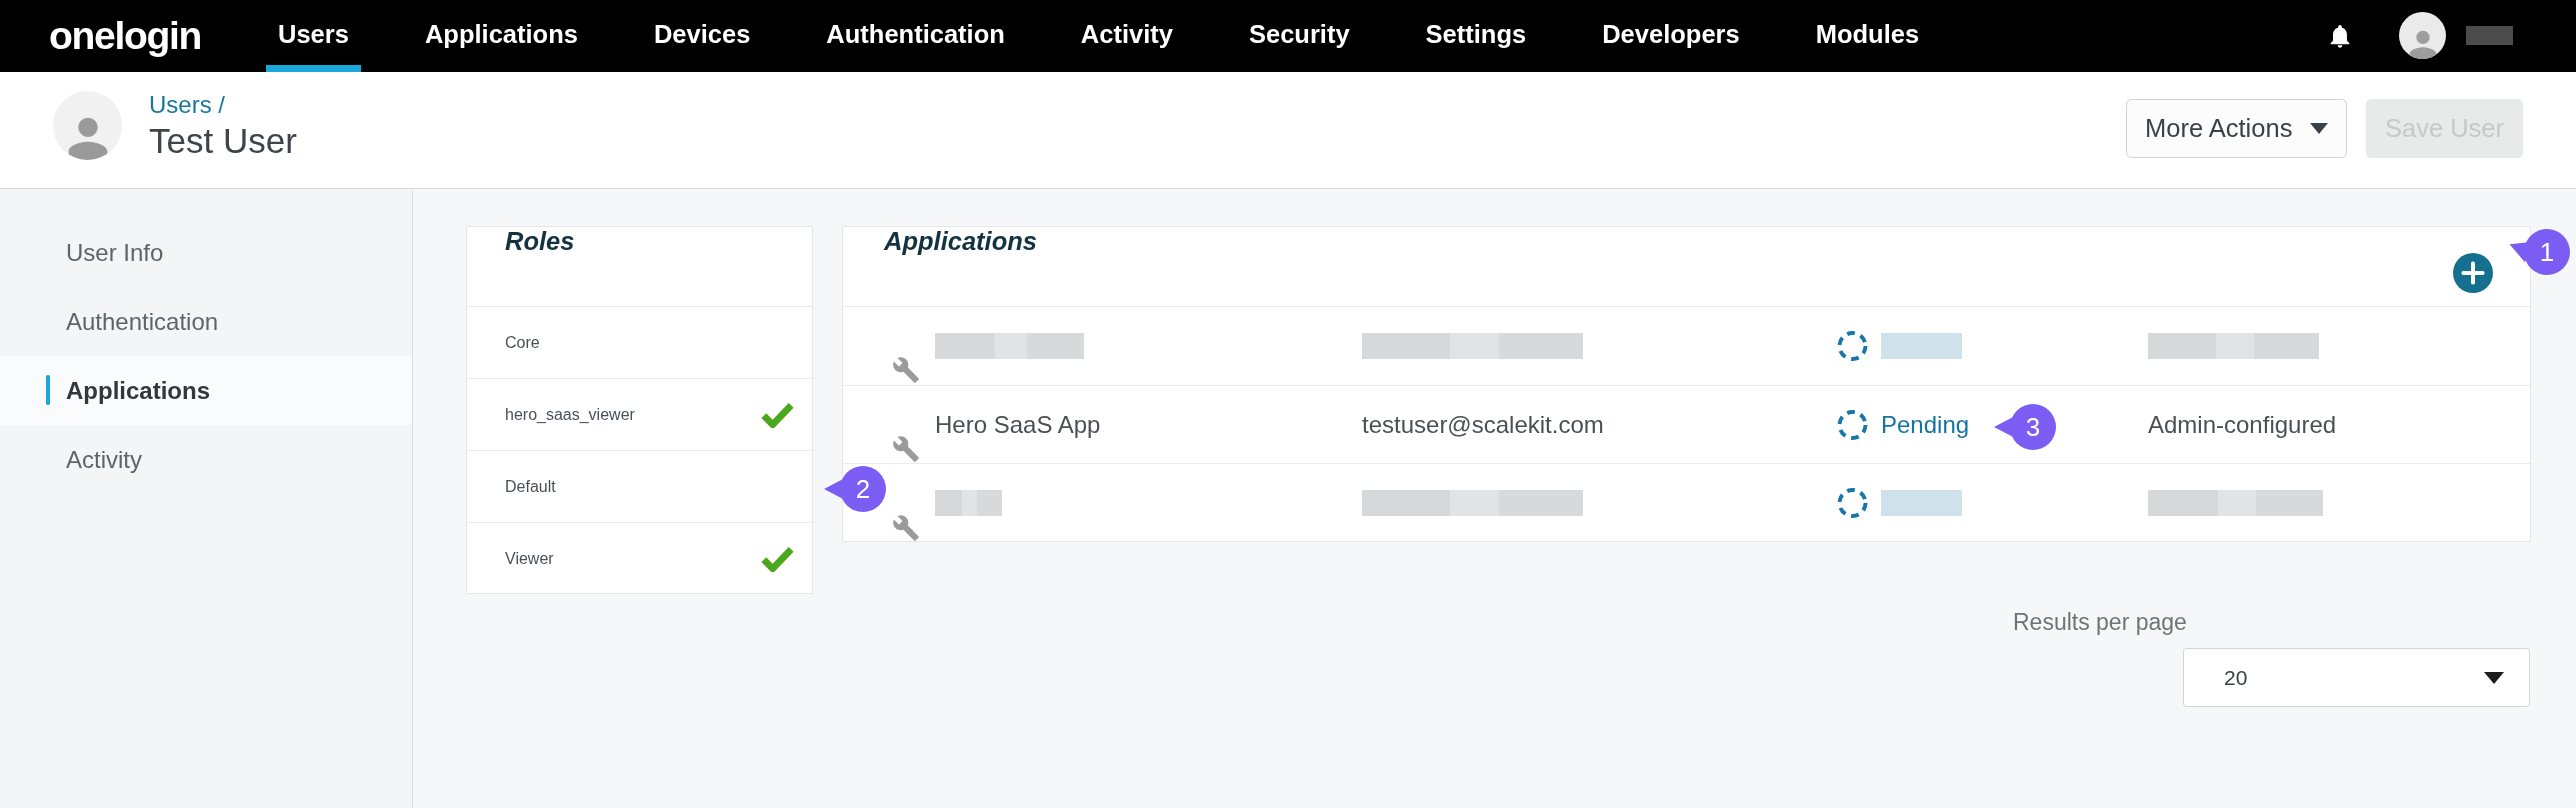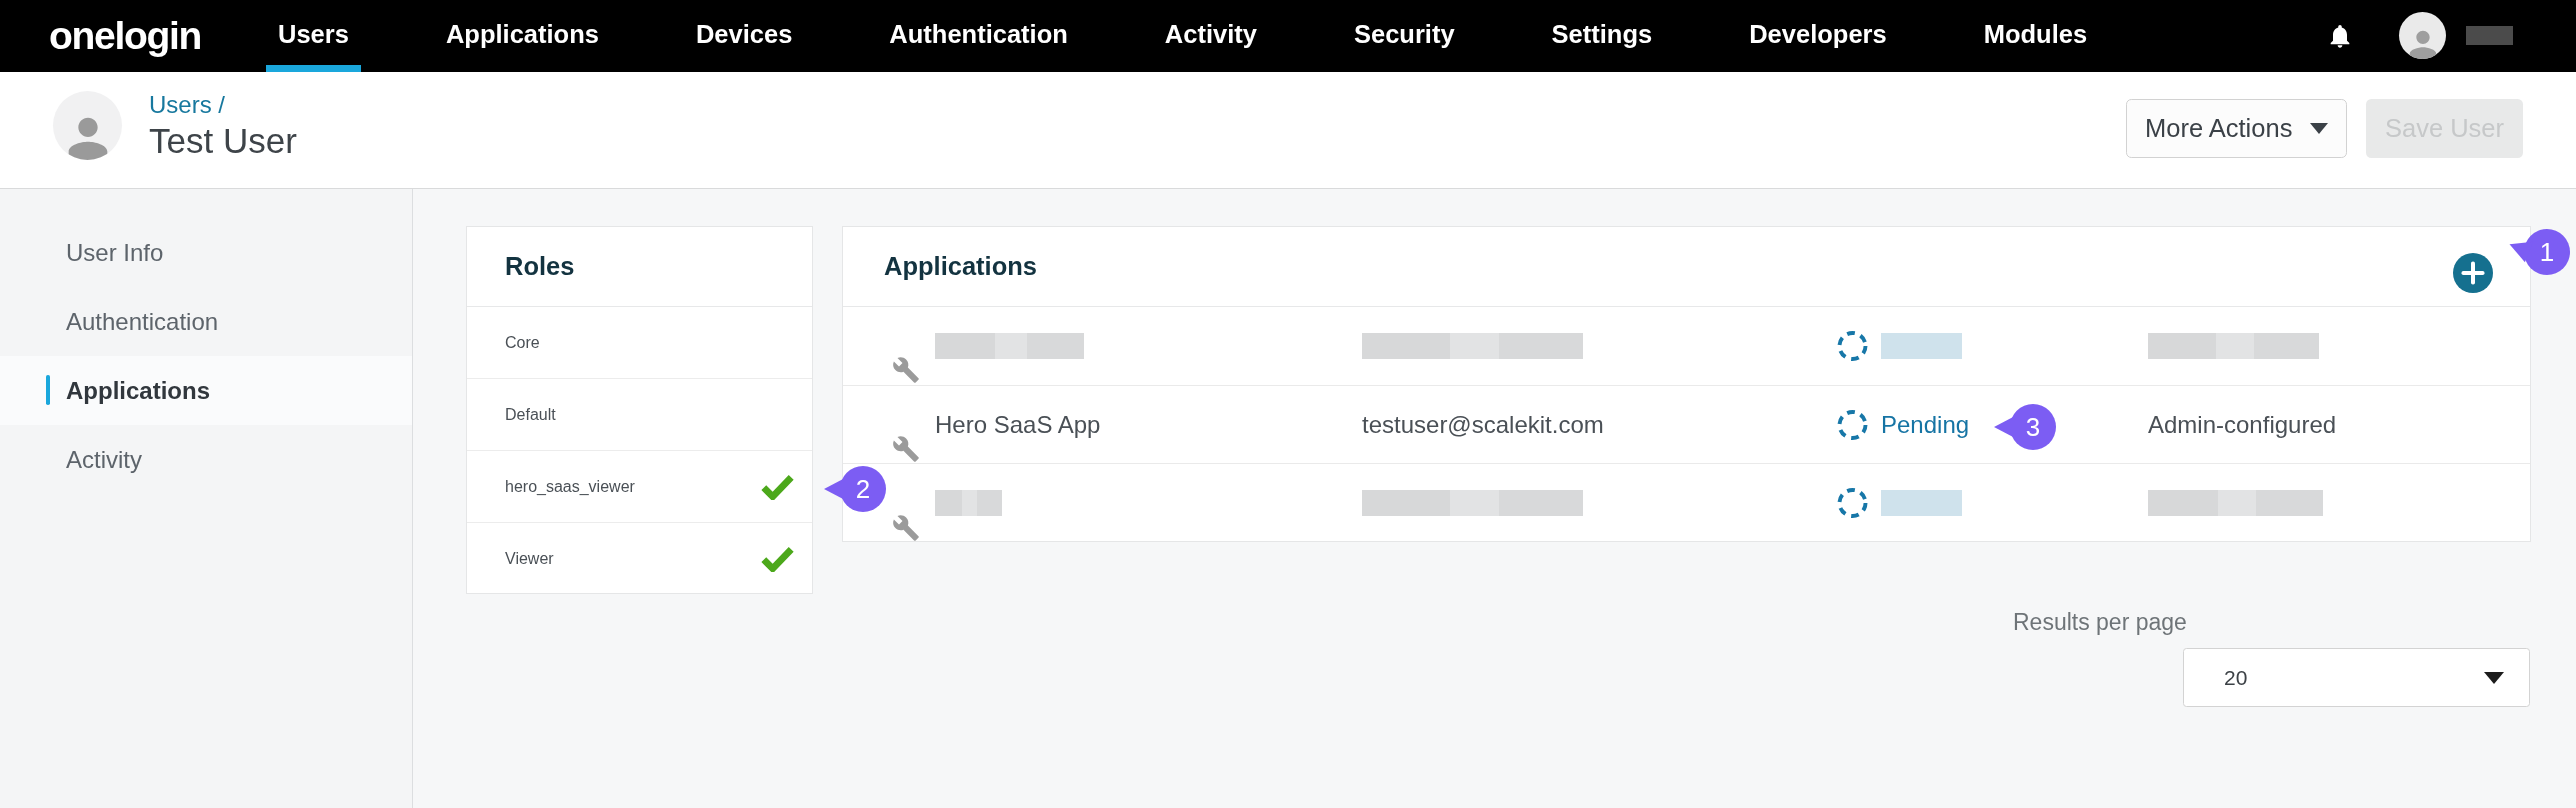--- a/index.html
+++ b/index.html
@@ -3,21 +3,21 @@
 <meta charset="utf-8">
 <style>
   * { box-sizing: border-box; margin: 0; padding: 0; }
   html,body { width: 2576px; height: 808px; overflow: hidden; background:#f6f7f8;
               font-family: "Liberation Sans", sans-serif; }
 
   
   .nav { position:relative; height:72px; background:#000; }
   .nav-logo { position:absolute; left:49px; top:50%; transform:translateY(-50%);
               color:#fff; font-size:39px; font-weight:bold; letter-spacing:-1.3px; }
-  .nav-items { position:absolute; left:278px; top:0; height:100%; display:flex; gap:97px; }
+  .nav-items { position:absolute; left:278px; top:0; height:100%; display:flex; gap:76px; }
   .nav-item { position:relative; display:flex; align-items:center; height:100%;
               color:#fff; font-size:25.5px; font-weight:600; cursor:pointer; padding-bottom:3.5px; }
   .nav-item.active::after { content:""; position:absolute; left:-12.3px; right:-12.3px; bottom:0;
               height:7px; background:#1AA7DC; }
   .nav-bell { position:absolute; left:2326px; top:21px; width:28px; height:30px; }
   .nav-avatar { position:absolute; left:2399px; top:12.3px; width:47px; height:47px; border-radius:50%;
               background:#eaeaea; overflow:hidden; }
   .nav-avatar svg { position:absolute; left:50%; bottom:-4.4px; transform:translateX(-50%); }
   .nav-account-box { position:absolute; left:2466px; top:26px; width:47px; height:19.3px; background:#4b4b4b; }
 
@@ -41,21 +41,21 @@
   .content { display:flex; height:619px; }
   .sidebar { width:413px; background:#f4f5f6; border-right:0.9px solid #dcdee0; padding-top:29px; }
   .sb-item { position:relative; height:69px; line-height:69px; padding-left:66px; font-size:24px;
              color:#5d646b; cursor:pointer; }
   .sb-item.active { background:#fafbfc; color:#31373d; font-weight:bold; }
   .sb-item.active::before { content:""; position:absolute; left:46px; top:19.3px; width:4.4px; height:30px;
              background:#1AA7DC; border-radius:1.8px; }
   .main { position:relative; flex:1; background:#f6f7f8; }
 
   .card { position:absolute; background:#fff; border:0.9px solid #e5e6e7; }
-  .card-header { height:80px; border-bottom:0.9px solid #e7e8e9; display:flex; align-items:center; }
+  .card-header { height:80px; border-bottom:0.9px solid #e7e8e9; display:flex; align-items:flex-start;font-style:italic; }
   .card-title { font-size:25.5px; font-weight:bold; color:#133340; }
 
   
   .roles-card { left:53px; top:37px; width:347px; height:368px; }
   .roles-card .card-title { padding-left:38px; }
   .role-row { height:72px; display:flex; align-items:center; justify-content:space-between;
               padding:0 17.6px 0 38px; border-bottom:0.9px solid #ececec; font-size:16px; color:#4a5056;
               cursor:pointer; }
   .role-row:last-child { border-bottom:none; }
   .role-check { width:33px; height:26px; }
@@ -216,31 +216,31 @@
 
           <div class="role-row">
             <span>Core</span>
             <span class="role-check">
               <svg width="33" height="26" viewBox="0 0 24 19">
                 <polyline points="2,10 8.5,16.5 22,2.5" fill="none" stroke="#4CA81B" stroke-width="5"></polyline>
               </svg>
             </span>
           </div>
 
-          <div class="role-row">
-            <span>Default</span>
+          <div class="role-row checked">
+            <span>hero_saas_viewer</span>
             <span class="role-check">
               <svg width="33" height="26" viewBox="0 0 24 19">
                 <polyline points="2,10 8.5,16.5 22,2.5" fill="none" stroke="#4CA81B" stroke-width="5"></polyline>
               </svg>
             </span>
           </div>
 
-          <div class="role-row checked">
-            <span>hero_saas_viewer</span>
+          <div class="role-row">
+            <span>Default</span>
             <span class="role-check">
               <svg width="33" height="26" viewBox="0 0 24 19">
                 <polyline points="2,10 8.5,16.5 22,2.5" fill="none" stroke="#4CA81B" stroke-width="5"></polyline>
               </svg>
             </span>
           </div>
 
           <div class="role-row checked">
             <span>Viewer</span>
             <span class="role-check">

